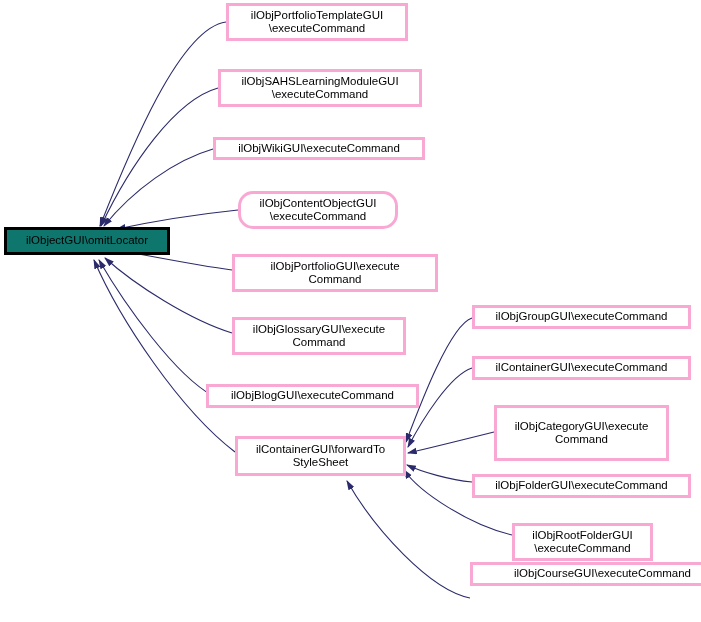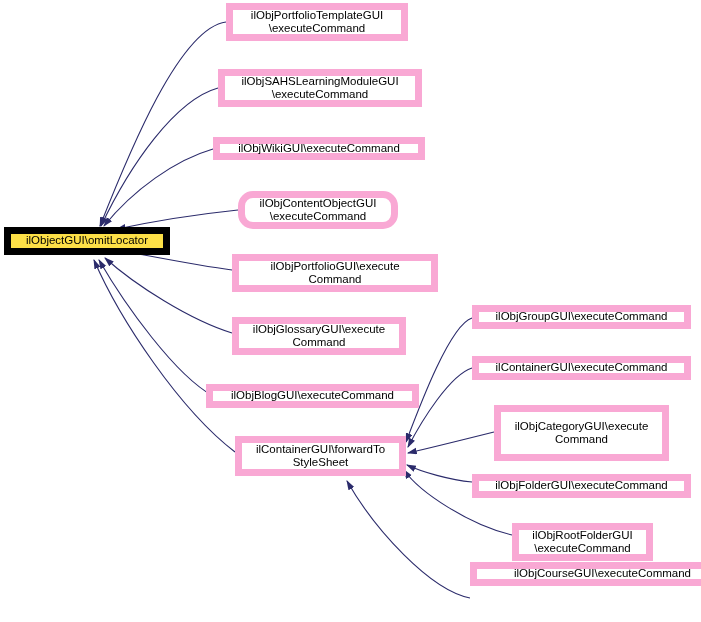--- a/index.html
+++ b/index.html
@@ -19,34 +19,34 @@
     position: absolute;
     left: 0;
     top: 0;
     width: 701px;
     height: 622px;
     pointer-events: none;
   }
   .node {
     position: absolute;
     box-sizing: border-box;
-    border: 7px solid #f9a8d4;
+    border: 3px solid #f9a8d4;
     background: #ffffff;
     color: #000000;
     font-size: 11.5px;
     line-height: 13.5px;
     display: flex;
     align-items: center;
     justify-content: center;
     text-align: center;
     white-space: pre-line;
     padding: 1px 3px;
   }
   .node.root {
-    background: #fde047;
+    background: #0f766e;
     border-color: #000000;
   }
 </style>
 </head>
 <body>
 
 <div id="canvas">
 
   <svg id="edges" viewBox="0 0 701 622">
     <defs>

